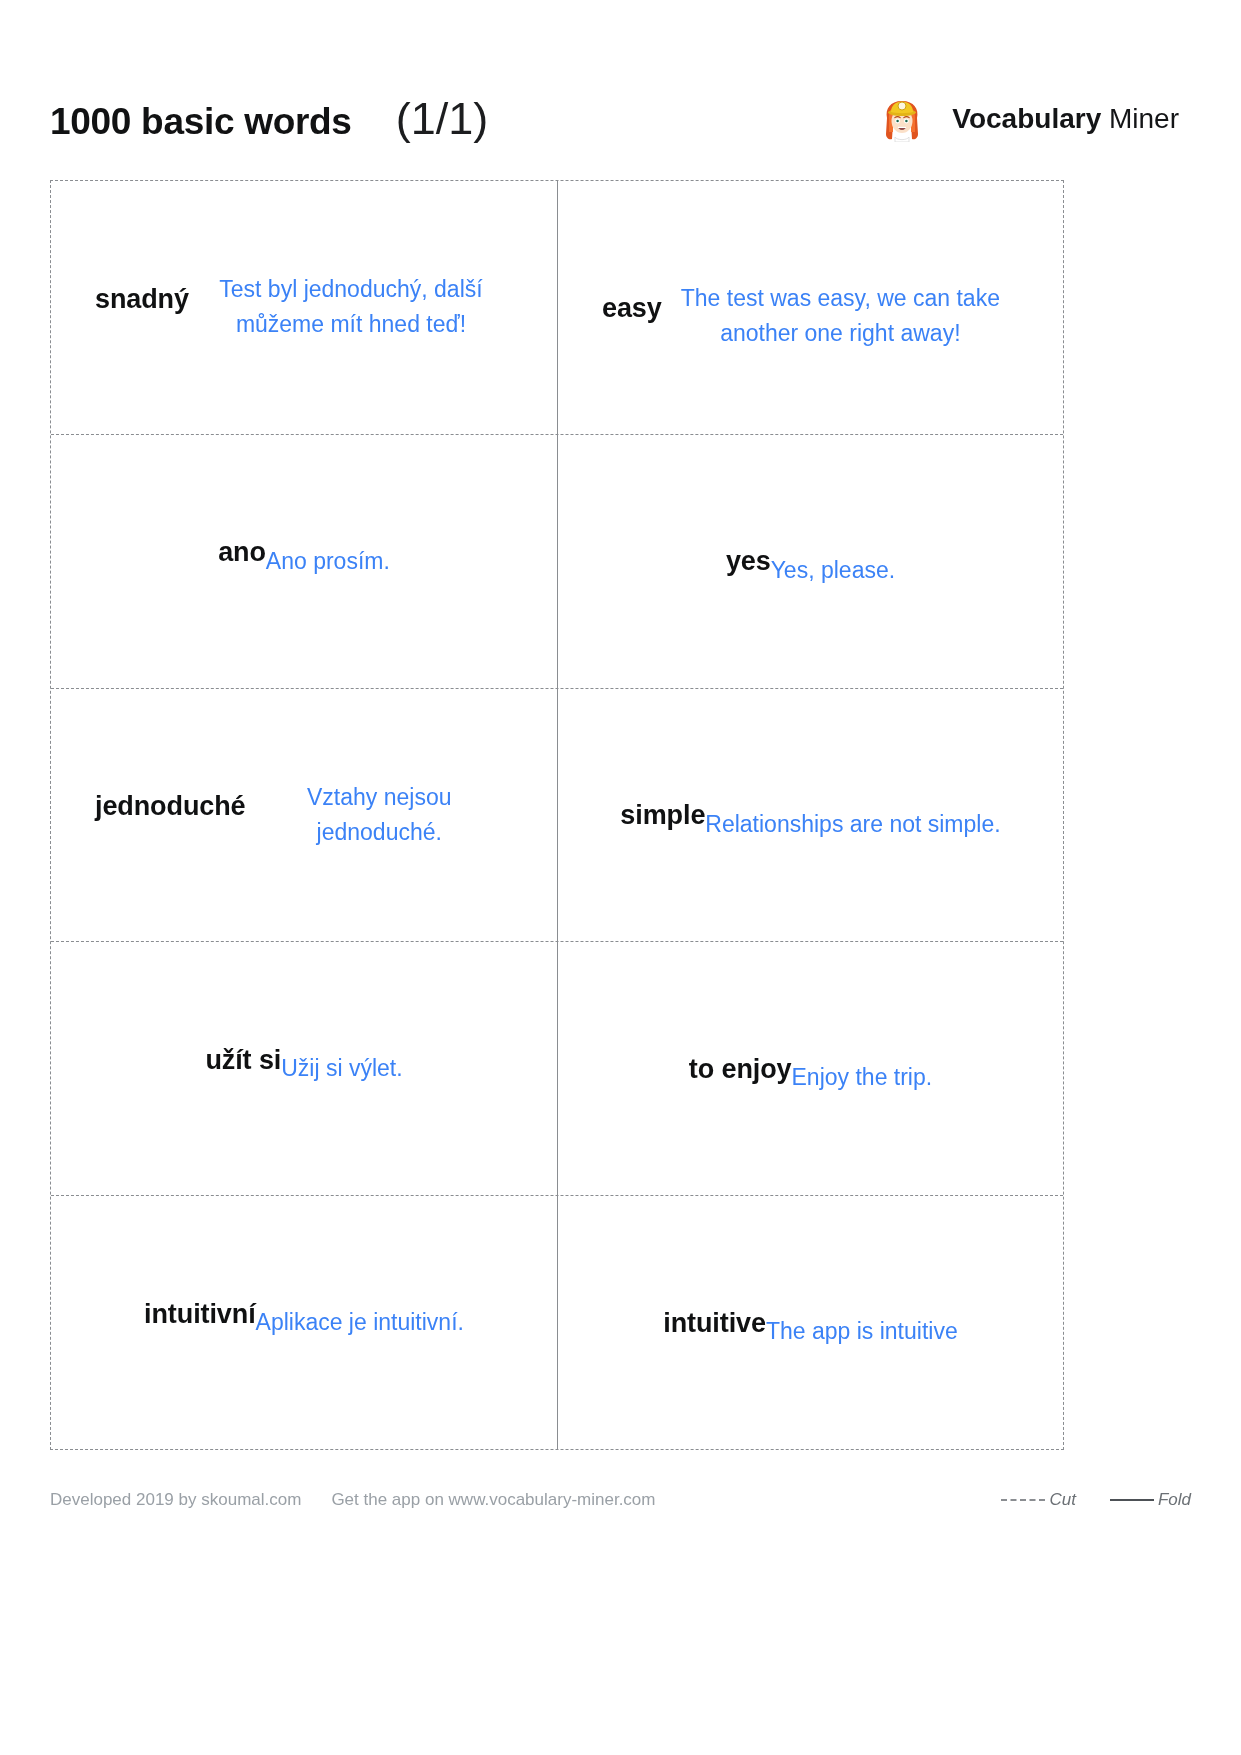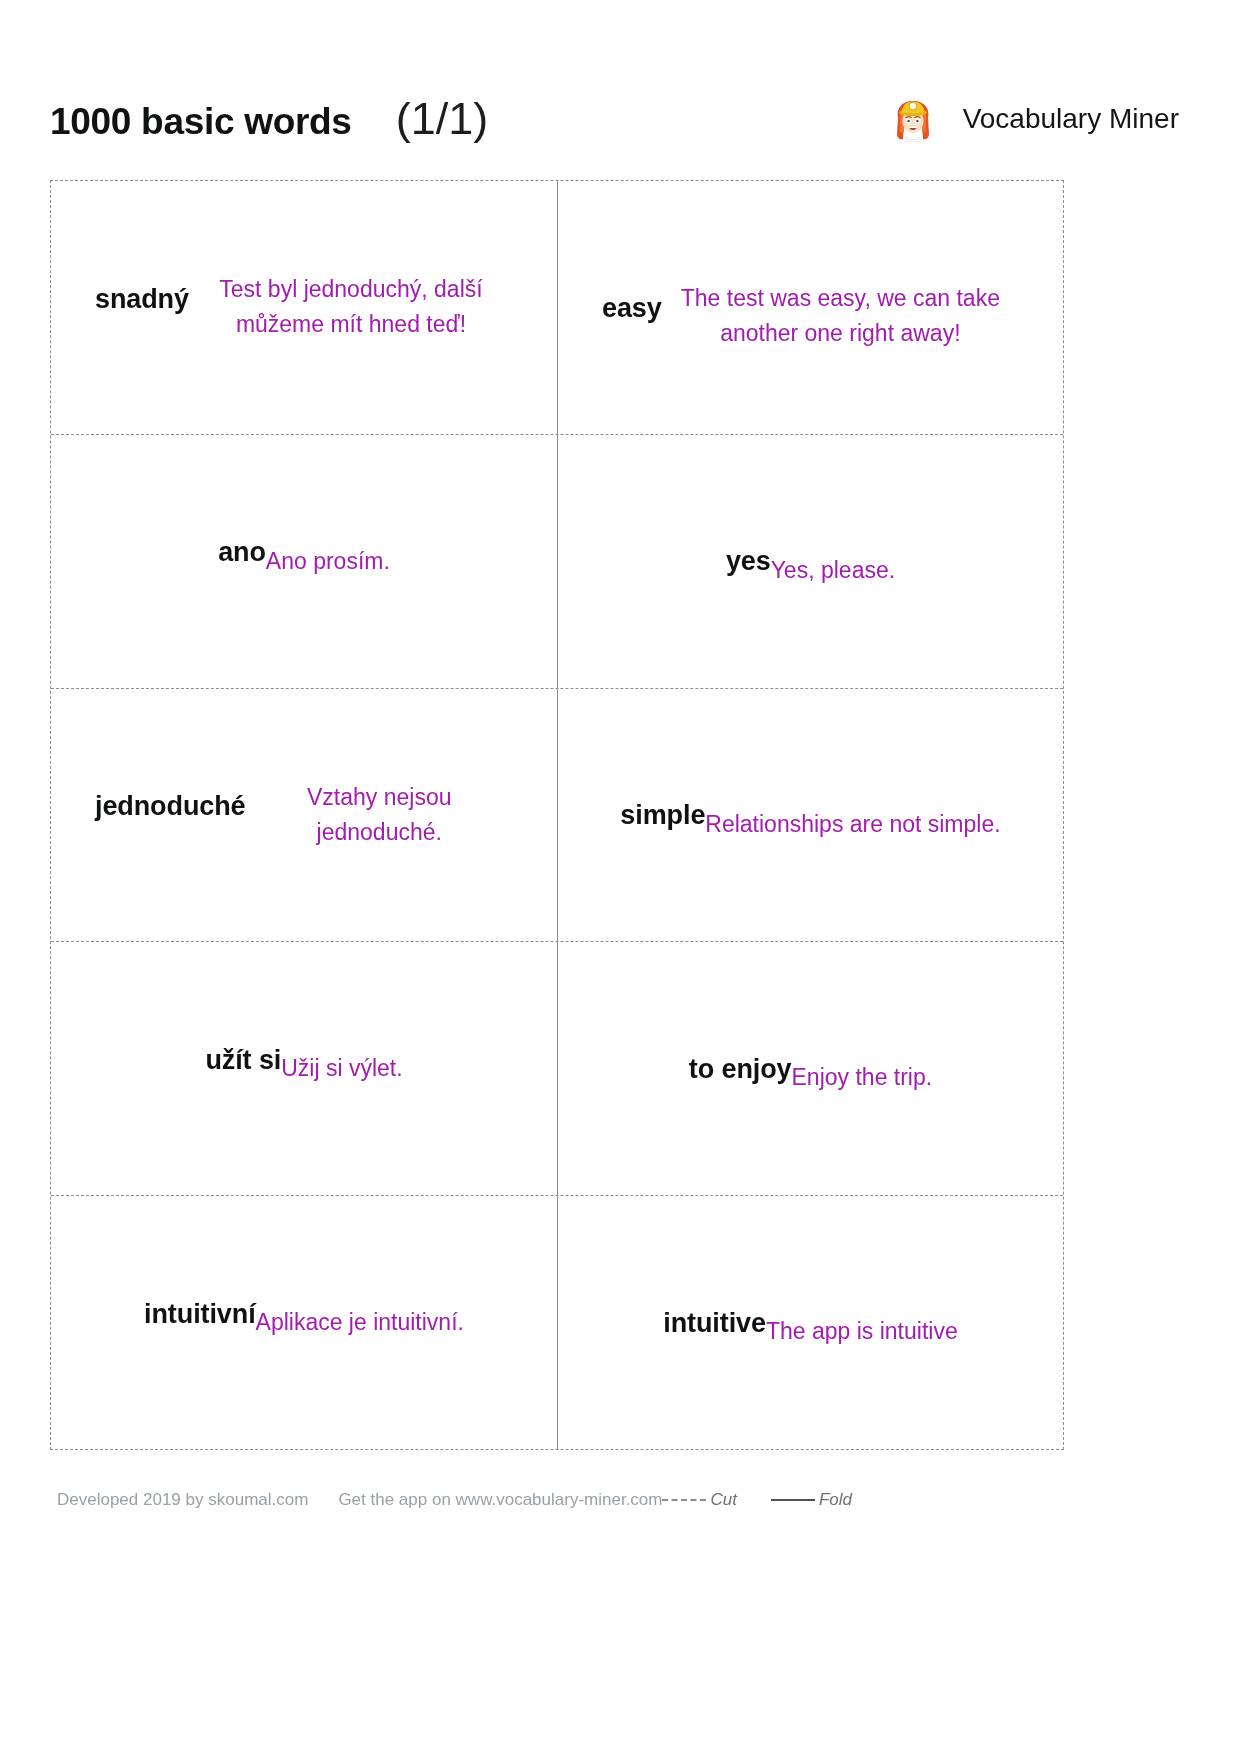--- a/index.html
+++ b/index.html
@@ -57,21 +57,21 @@
     display: flex;
     align-items: center;
     gap: 16px;
     padding-right: 12px;
   }
   .brand-text {
     font-size: 28px;
     color: #141517;
     white-space: nowrap;
   }
-  .brand-text .b-strong { font-weight: normal; margin-left: 12px; }
+  .brand-text .b-strong { font-weight: bold; margin-left: 12px; }
   .brand-text .b-light  { font-weight: 400; }
 
   .logo {
     width: 44px;
     height: 46px;
     display: block;
     flex: 0 0 auto;
   }
 
   
@@ -125,37 +125,37 @@
     font-size: 27px;
     font-weight: bold;
     color: #101112;
     line-height: 1.25;
     letter-spacing: -0.1px;
     margin-bottom: 16px;
   }
   .example {
     font-size: 23px;
     font-weight: 400;
-    color: #a21caf;
+    color: #3b82f6;
     line-height: 1.52;
     max-width: 430px;
   }
 
   
   .footer {
     position: absolute;
     left: 50px;
-    right: 63px;
+    right: 50px;
     top: 1480px;
     height: 40px;
     display: flex;
     align-items: center;
+    justify-content: space-between;
     font-size: 17px;
     color: #9aa0a6;
-    margin-left: 7px;
   }
   .footer-left {
     display: flex;
     align-items: center;
     gap: 30px;
     white-space: nowrap;
   }
   .footer-right {
     display: flex;
     align-items: center;

